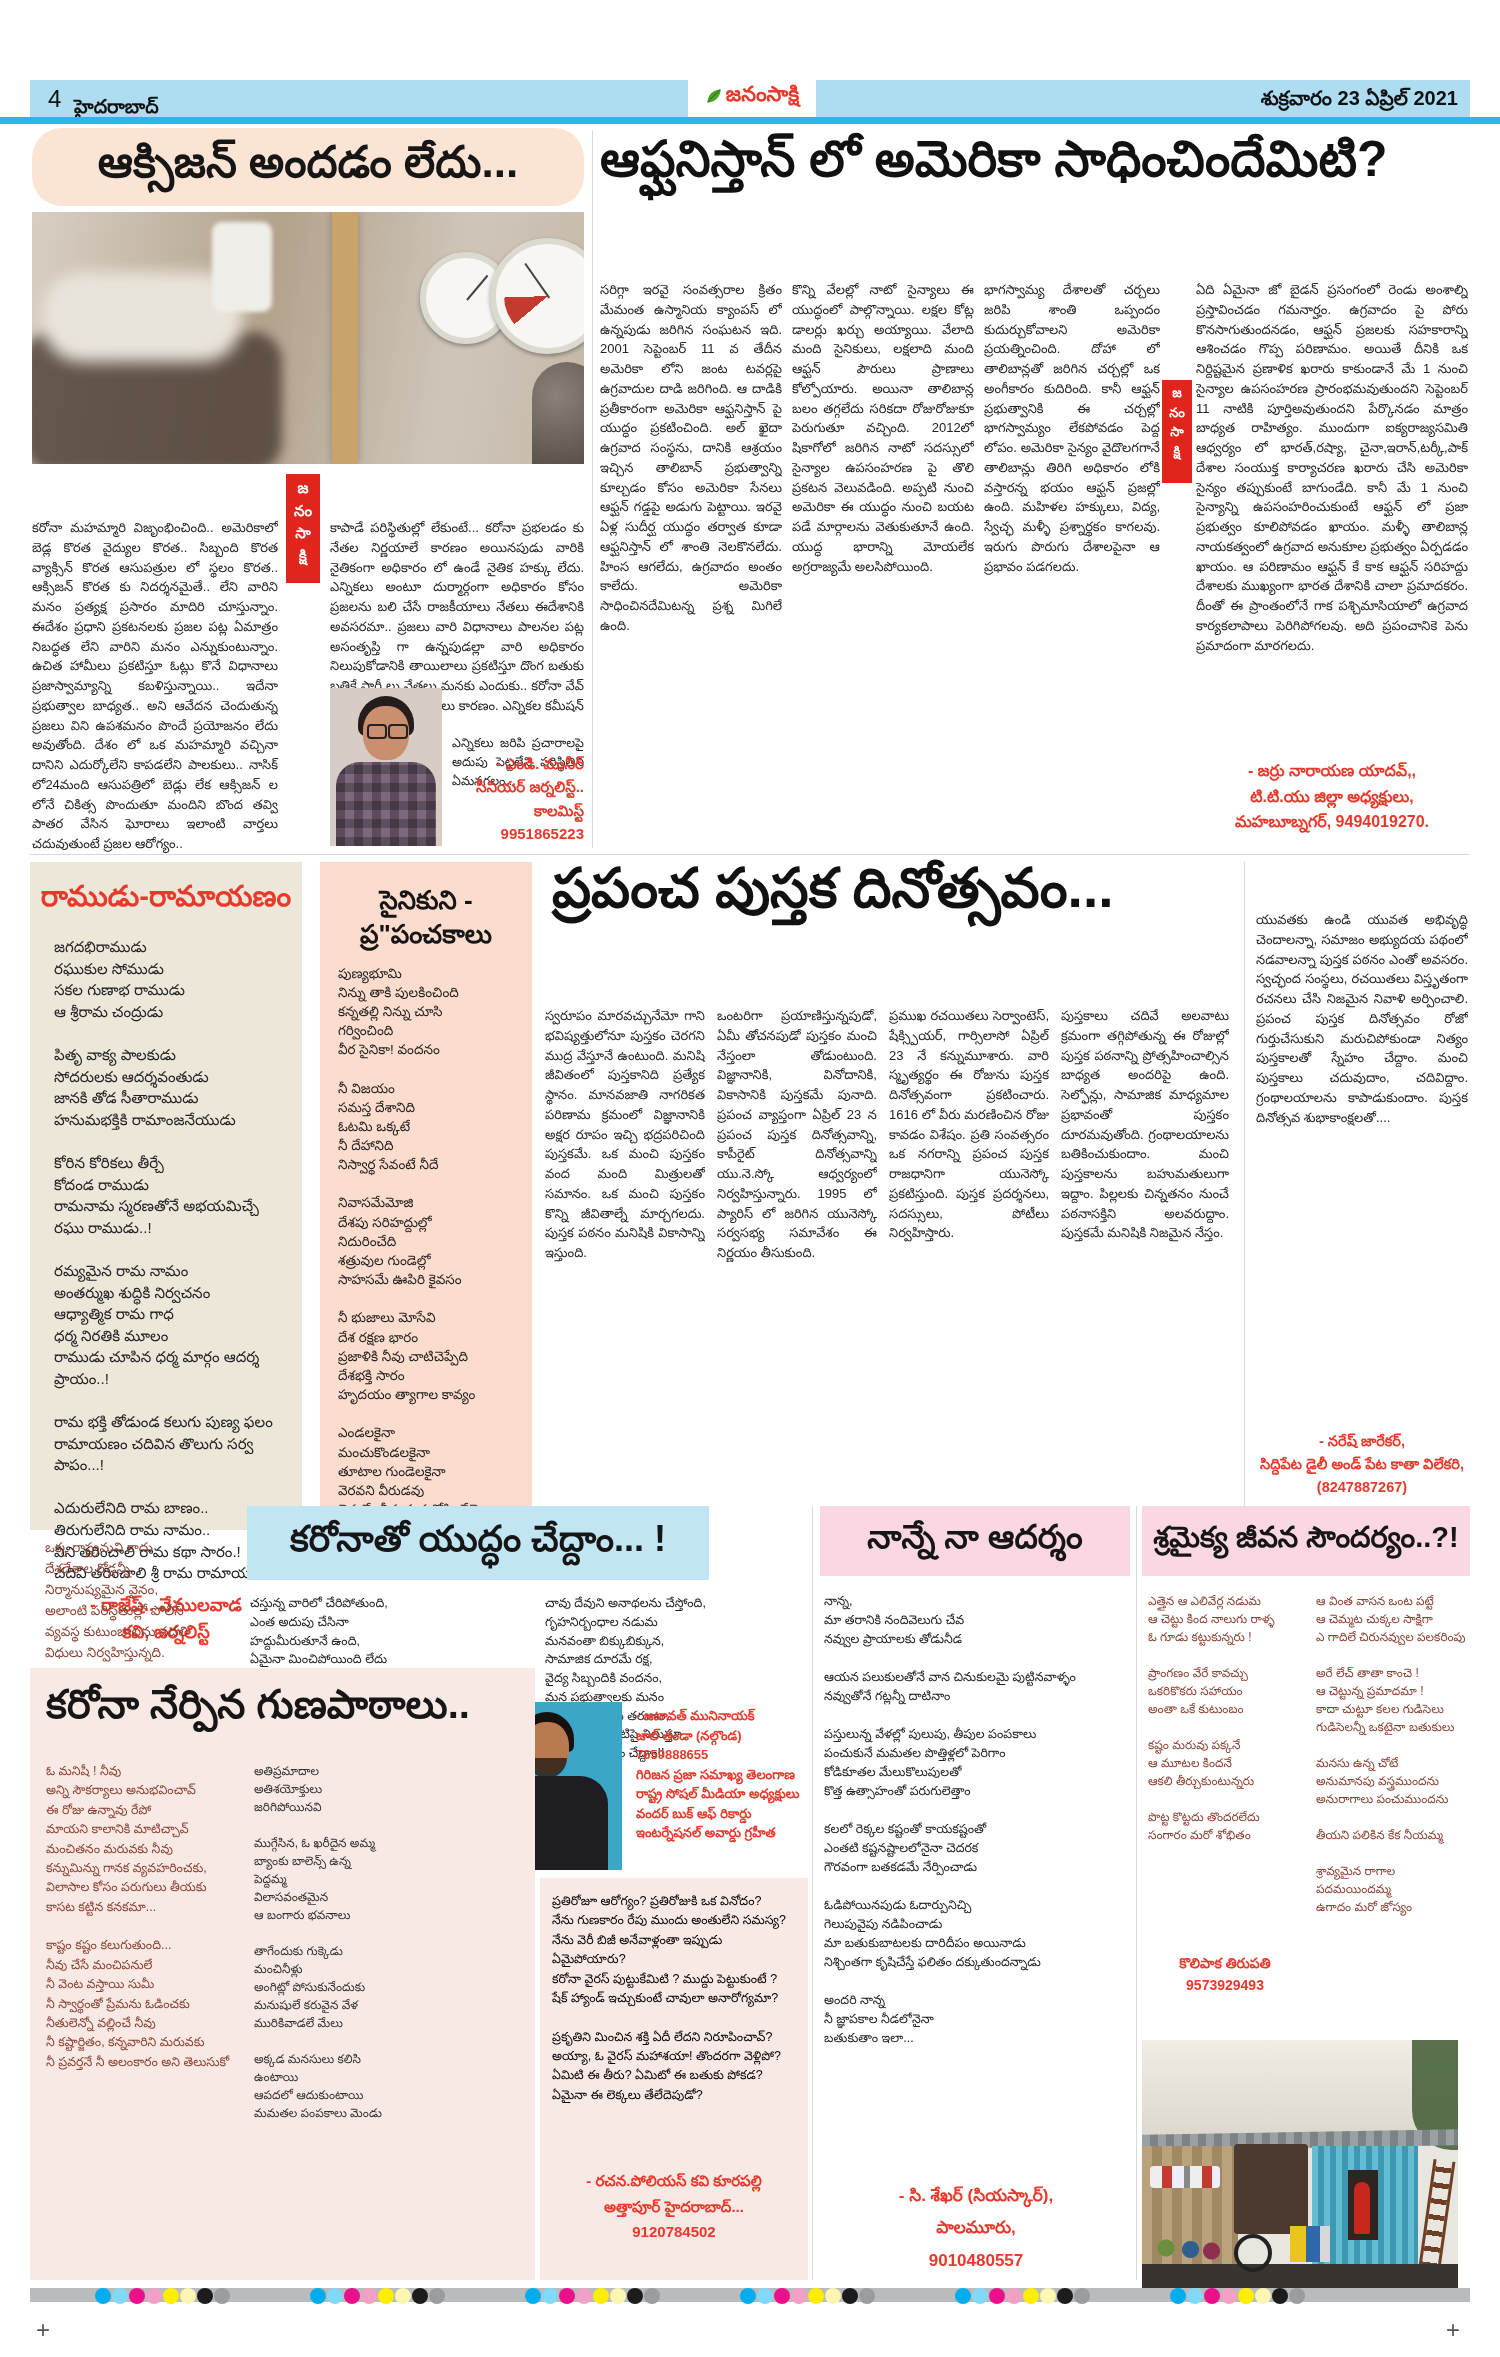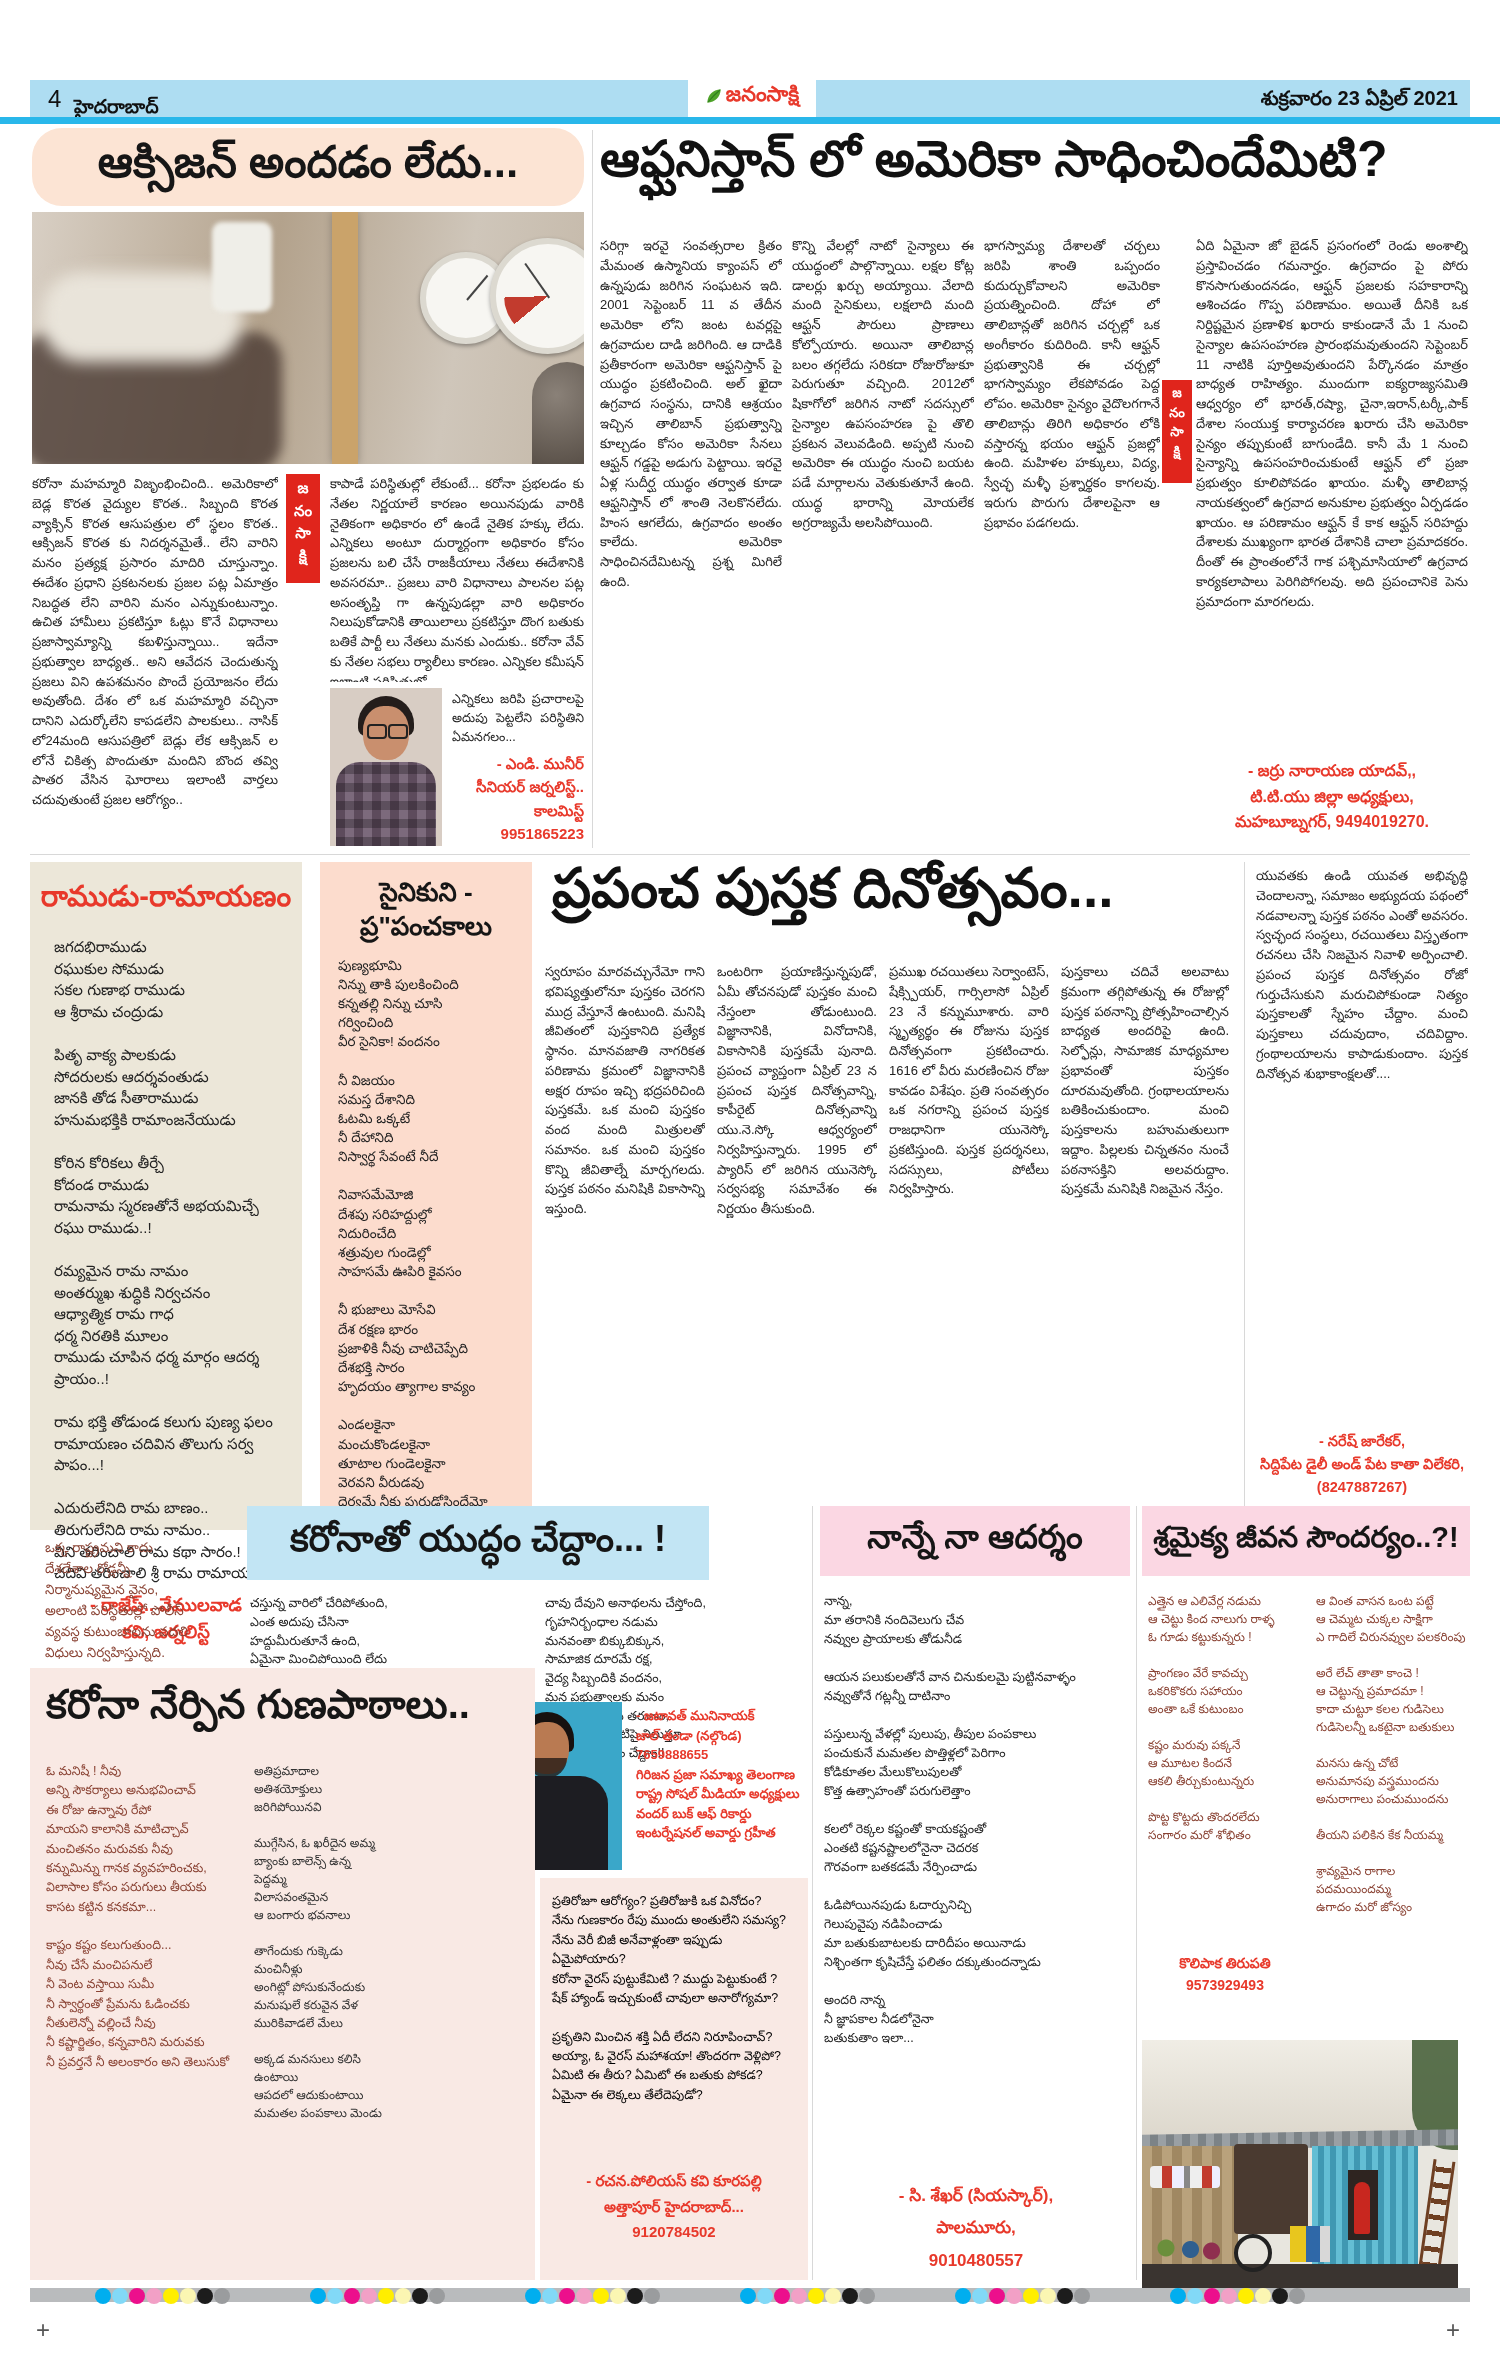--- a/index.html
+++ b/index.html
@@ -1,20 +1,20 @@
 <!DOCTYPE html>
 <html><head>
 <meta charset="utf-8">
 <style>
   html,body{margin:0;padding:0;background:#e9e9e9;}
   #page{position:relative;width:1500px;height:2357px;background:#ffffff;margin:0 auto;
         font-family:"Liberation Sans","DejaVu Sans",sans-serif;color:#1e1e1e;overflow:hidden;}
   .abs{position:absolute;}
   .pre{white-space:pre-line;}
-  .just{text-align:justify;}
+  .just{text-align:justify;margin-top:44px;}
   .col{font-size:13px;line-height:1.52;color:#222;}
   .maroon{color:#8a4334;}
   .redtxt{color:#e8392b;font-weight:bold;}
   .hbox{display:flex;align-items:center;justify-content:center;font-weight:bold;color:#161616;}
   .vline{background:#d8d8d8;width:1px;}
   .hline{background:#d8d8d8;height:1px;}
   .badge{background:#e0251c;color:#fff;font-weight:bold;font-size:15px;line-height:1.5;
          text-align:center;padding-top:3px;}
   .photo{overflow:hidden;background:#cfc6ba;}
   .gauge{position:absolute;border-radius:50%;background:#f7f6f2;border:6px solid #dcd9d0;box-shadow:0 2px 4px rgba(0,0,0,.35);}
@@ -130,21 +130,21 @@
 
 ఎదురులేనిది రామ బాణం..
 తిరుగులేనిది రామ నామం..
 విని తరించాలి రామ కథా సారం.!
 చదివి తరించాలి శ్రీ రామ రామాయణం..!!</div>
     <div class="pre redtxt" style="margin-top:8px;text-align:center;font-size:18px;line-height:1.5;">- రాజేష్.. వేములవాడ
 కవి, జర్నలిస్ట్</div>
   </div>
 
   <div class="abs" style="left:320px;top:862px;width:212px;height:648px;background:#fcdccd;">
-    <div class="pre" style="text-align:center;font-size:26px;font-weight:bold;color:#161616;padding-top:14px;line-height:1.3;">సైనికుని -
+    <div class="pre" style="text-align:center;font-size:26px;font-weight:bold;color:#161616;padding-top:22px;line-height:1.3;">సైనికుని -
 ప్ర"పంచకాలు</div>
     <div class="pre" style="margin:12px 0 0 18px;font-size:13.5px;line-height:1.42;color:#222;">పుణ్యభూమి
 నిన్ను తాకి పులకించింది
 కన్నతల్లి నిన్ను చూసి
 గర్వించింది
    వీర సైనికా! వందనం
 
 నీ విజయం
 సమస్త దేశానిది
 ఓటమి ఒక్కటే

